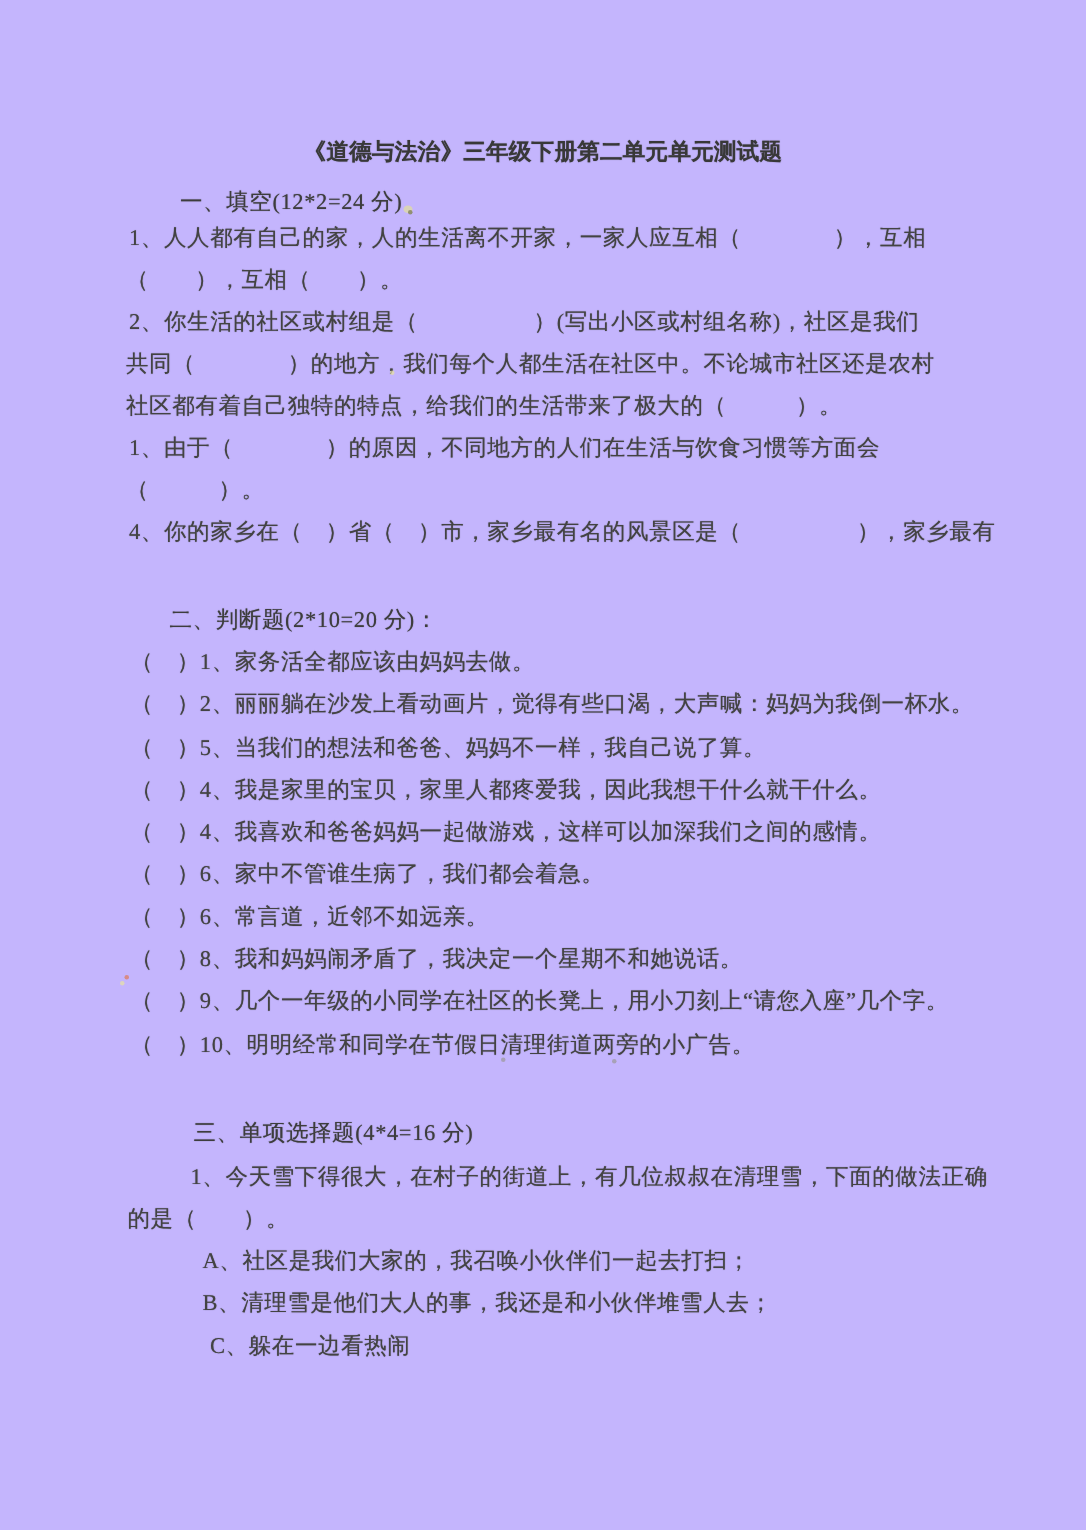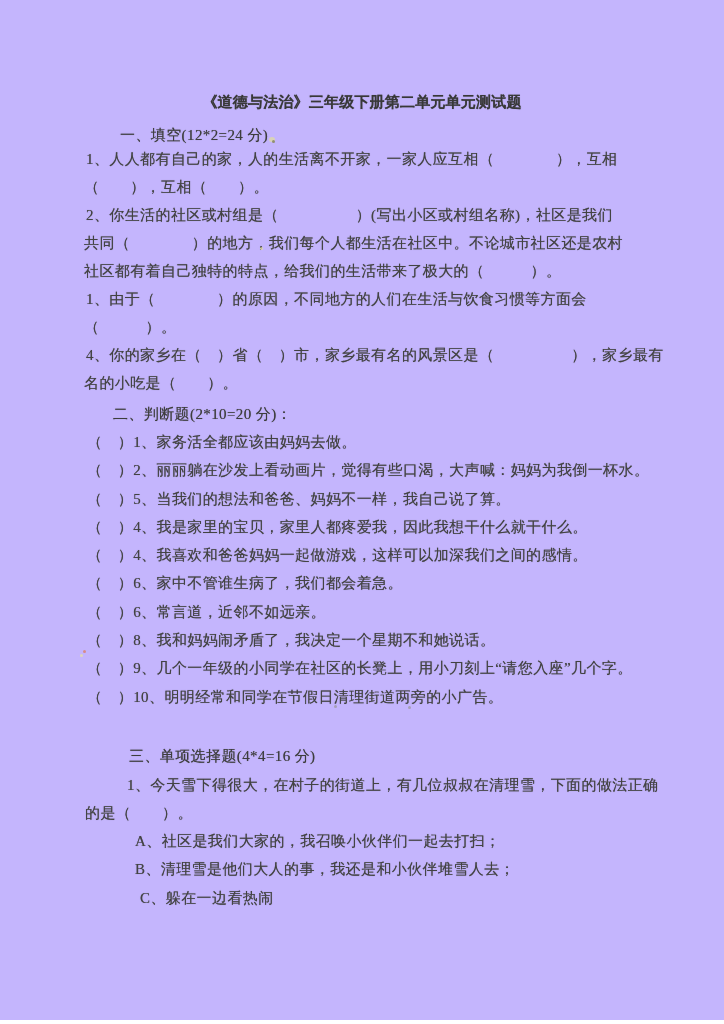--- a/index.html
+++ b/index.html
@@ -57,21 +57,20 @@
 
   <div class="line heading-line" style="top:121px; left:120px;">一、填空(12*2=24 分)</div>
   <div class="line" style="top:145px; left:86px;">1、人人都有自己的家，人的生活离不开家，一家人应互相（　　　　），互相</div>
   <div class="line" style="top:173px; left:84px;">（　　），互相（　　）。</div>
   <div class="line" style="top:201px; left:86px;">2、你生活的社区或村组是（　　　　　）(写出小区或村组名称)，社区是我们</div>
   <div class="line" style="top:229px; left:84px;">共同（　　　　）的地方，我们每个人都生活在社区中。不论城市社区还是农村</div>
   <div class="line" style="top:257px; left:84px;">社区都有着自己独特的特点，给我们的生活带来了极大的（　　　）。</div>
   <div class="line" style="top:285px; left:86px;">1、由于（　　　　）的原因，不同地方的人们在生活与饮食习惯等方面会</div>
   <div class="line" style="top:313px; left:84px;">（　　　）。</div>
   <div class="line" style="top:341px; left:86px;">4、你的家乡在（　）省（　）市，家乡最有名的风景区是（　　　　　），家乡最有</div>
-  <div class="line" style="top:369px; left:84px;">名的小吃是（　　）。</div>
 
   <div class="line heading-line" style="top:400px; left:113px;">二、判断题(2*10=20 分)：</div>
   <div class="line" style="top:428px; left:87px;">（　）1、家务活全都应该由妈妈去做。</div>
   <div class="line" style="top:456px; left:87px;">（　）2、丽丽躺在沙发上看动画片，觉得有些口渴，大声喊：妈妈为我倒一杯水。</div>
   <div class="line" style="top:485px; left:87px;">（　）5、当我们的想法和爸爸、妈妈不一样，我自己说了算。</div>
   <div class="line" style="top:513px; left:87px;">（　）4、我是家里的宝贝，家里人都疼爱我，因此我想干什么就干什么。</div>
   <div class="line" style="top:541px; left:87px;">（　）4、我喜欢和爸爸妈妈一起做游戏，这样可以加深我们之间的感情。</div>
   <div class="line" style="top:569px; left:87px;">（　）6、家中不管谁生病了，我们都会着急。</div>
   <div class="line" style="top:598px; left:87px;">（　）6、常言道，近邻不如远亲。</div>
   <div class="line" style="top:626px; left:87px;">（　）8、我和妈妈闹矛盾了，我决定一个星期不和她说话。</div>

